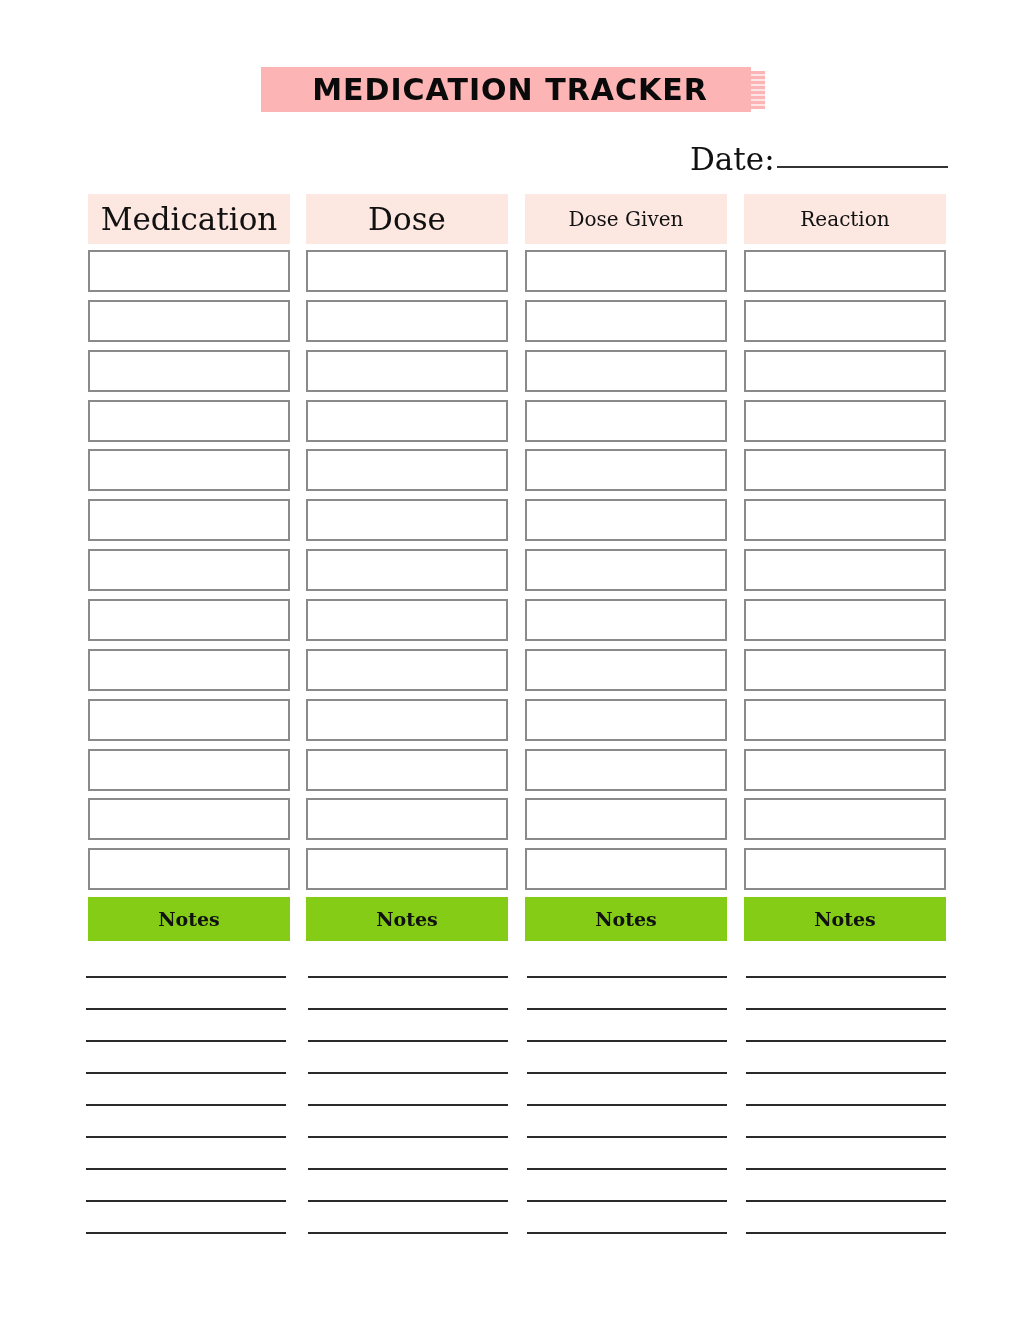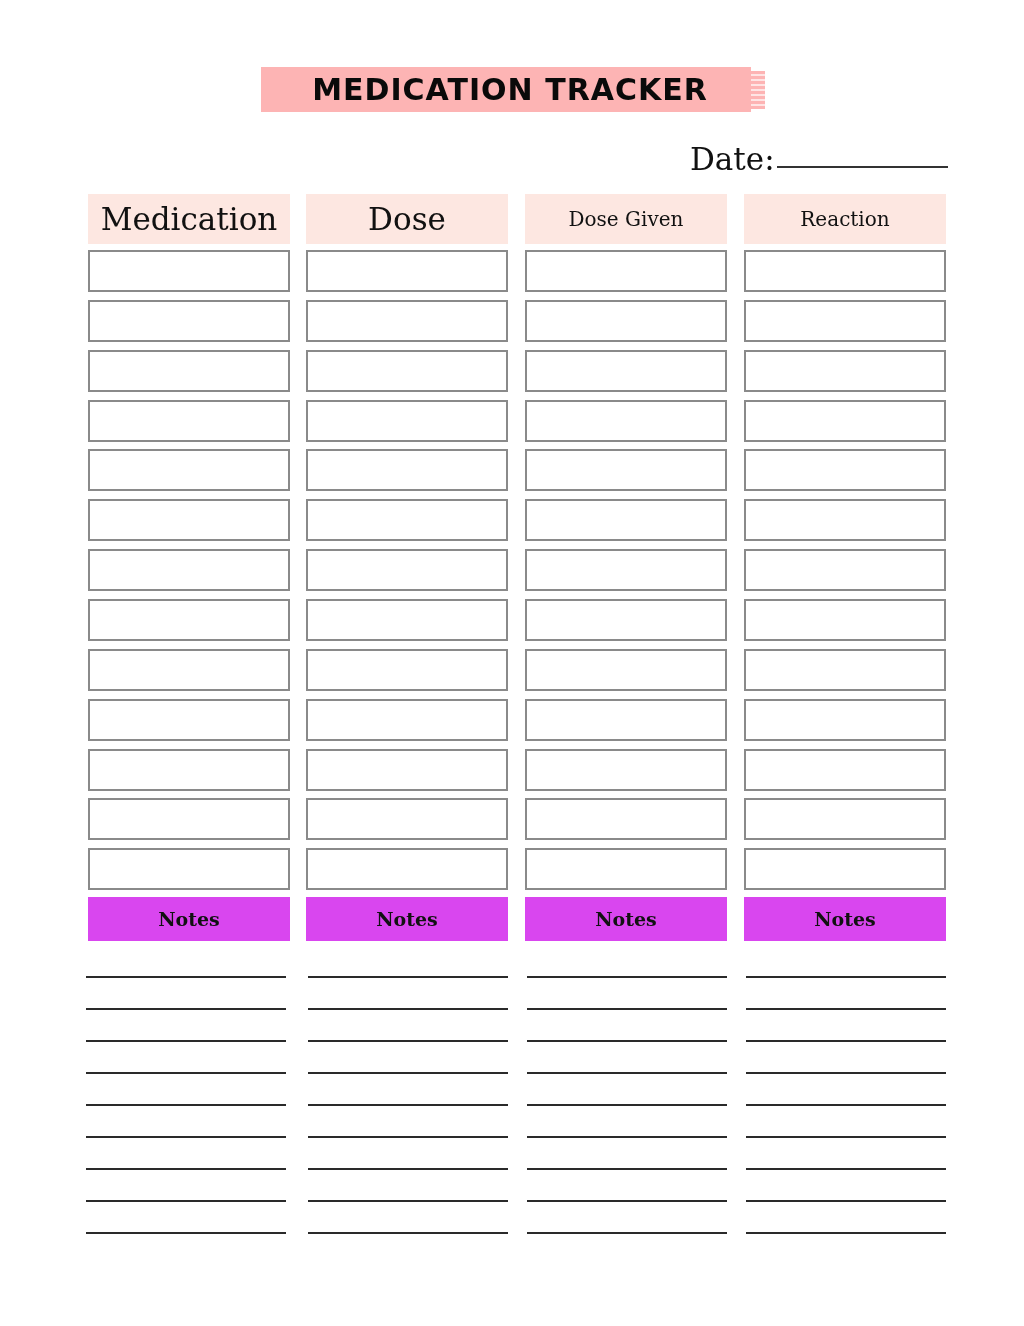--- a/index.html
+++ b/index.html
@@ -41,21 +41,21 @@
     .col-header.big { font-size: 31px; }
     .col-header.small { font-size: 20px; }
 
     .entry-box {
       position: absolute; left: 0; width: 198px; height: 38px;
       border: 2px solid #8a8a8a; background: #fff; box-sizing: content-box;
     }
 
     .notes-header {
       position: absolute; left: 0; top: 897px; width: 202px; height: 44px;
-      background: #d946ef;
+      background: #84cc16;
       display: flex; align-items: center; justify-content: center;
       font-family: "DejaVu Serif", serif; font-weight: bold; font-size: 19px; color: #111;
     }
     .note-line {
       position: absolute; height: 0; width: 200px; border-bottom: 2px solid #2a2a2a;
     }
   </style>
 </head>
 <body>
 

